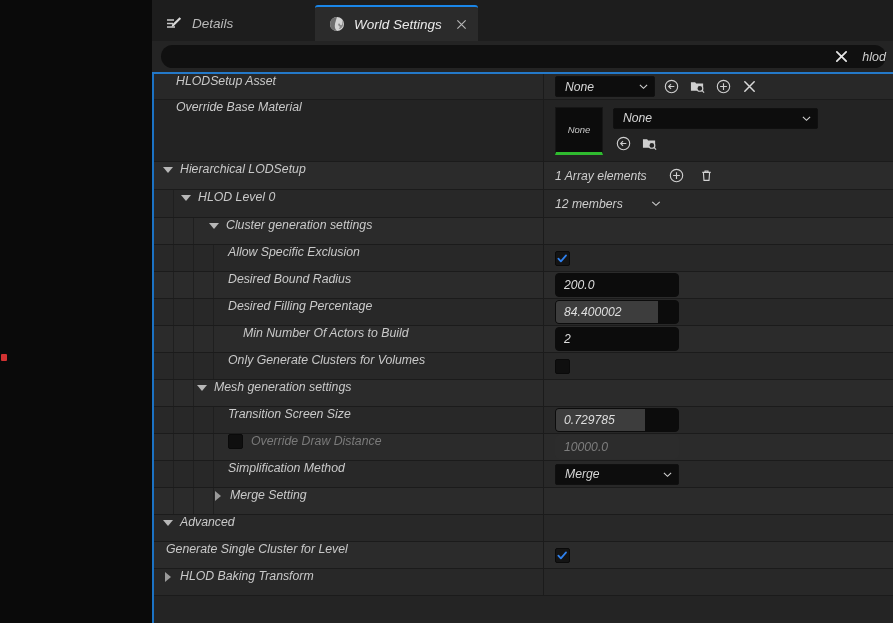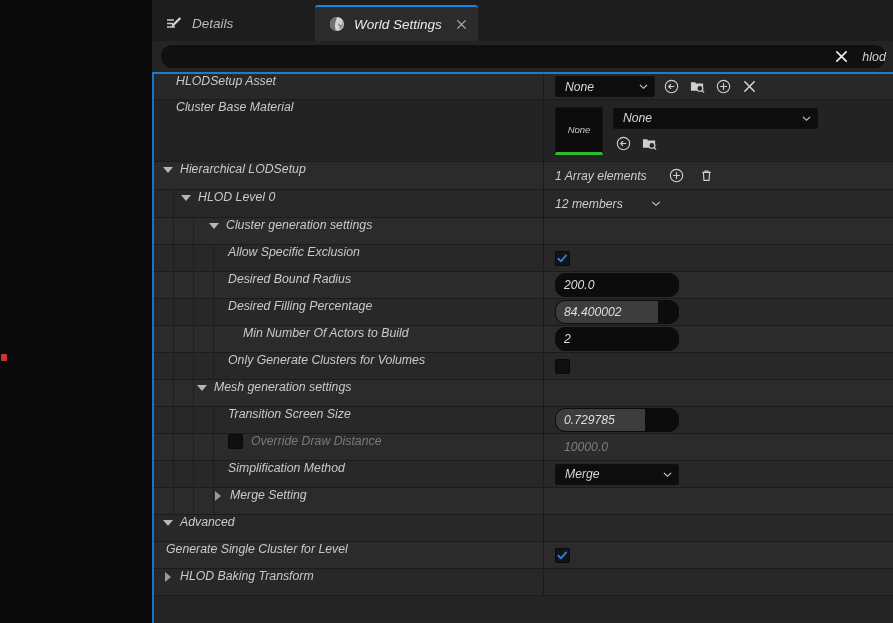--- a/index.html
+++ b/index.html
@@ -123,21 +123,21 @@
   .combo {
     height:21px; background:#0d0d0d; border:1px solid #101010; border-radius:2px;
     display:flex; align-items:center; justify-content:space-between;
     padding:0 6px 0 9px; font-size:12.2px; color:#d6d6d6;
     cursor:pointer;
   }
   .chev { width:10px; height:10px; color:#cfcfcf; display:flex; align-items:center; justify-content:center; }
 
   .editbox {
     position:relative; height:24px; width:124px;
-    background:#0c0c0c; border:1px solid #0c0c0c; border-radius:10px;
+    background:#0c0c0c; border:1px solid #0c0c0c; border-radius:4px;
     display:flex; align-items:center; overflow:hidden;
     cursor:text;
   }
   .editbox .fill {
     position:absolute; left:0; top:0; bottom:0;
     background:#3d3d3d;
   }
   .editbox .txt {
     position:relative; z-index:2; font-size:12.2px; color:#dedede; padding-left:8px;
   }
@@ -262,21 +262,21 @@
           <span class="iconbtn">
             <svg viewBox="0 0 16 16" width="15" height="15">
               <path d="M3 3l10 10M13 3L3 13" stroke="#d8d8d8" stroke-width="1.6" stroke-linecap="round"></path>
             </svg>
           </span>
         </div>
       </div>
 
       <div class="row dark" style="height:62px">
         <div class="namecol" style="padding-left:22px">
-          <span class="lbl">Cluster Base Material</span>
+          <span class="lbl">Override Base Material</span>
         </div>
         <div class="valcol" style="align-items:center">
           <div class="thumb">
             <span>None</span>
           </div>
           <div class="matblock" style="margin-left:10px">
             <div class="combo" style="width:205px">
               <span>None</span>
               <span class="chev">
                 <svg viewBox="0 0 10 10" width="9" height="9">

